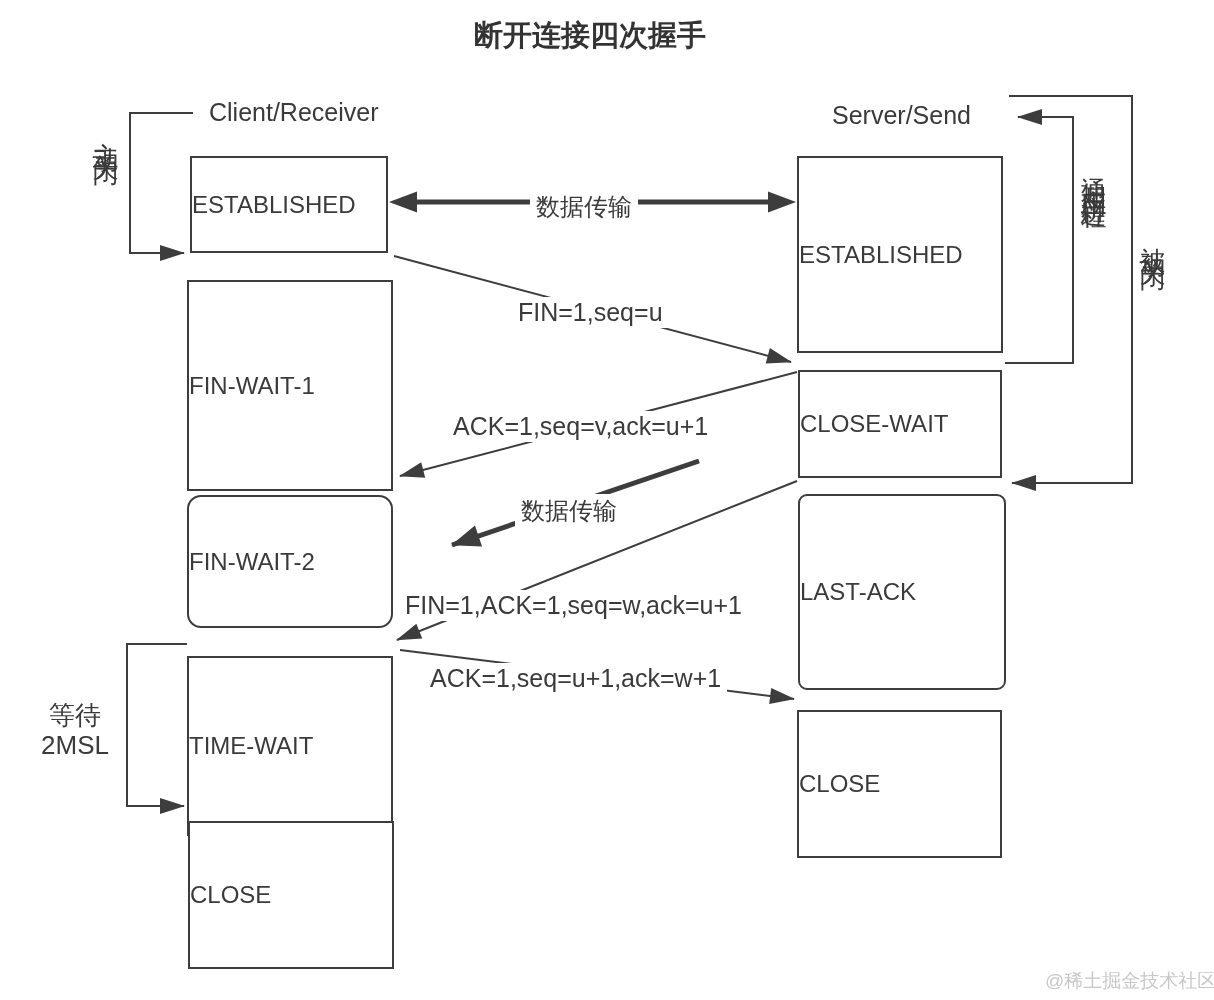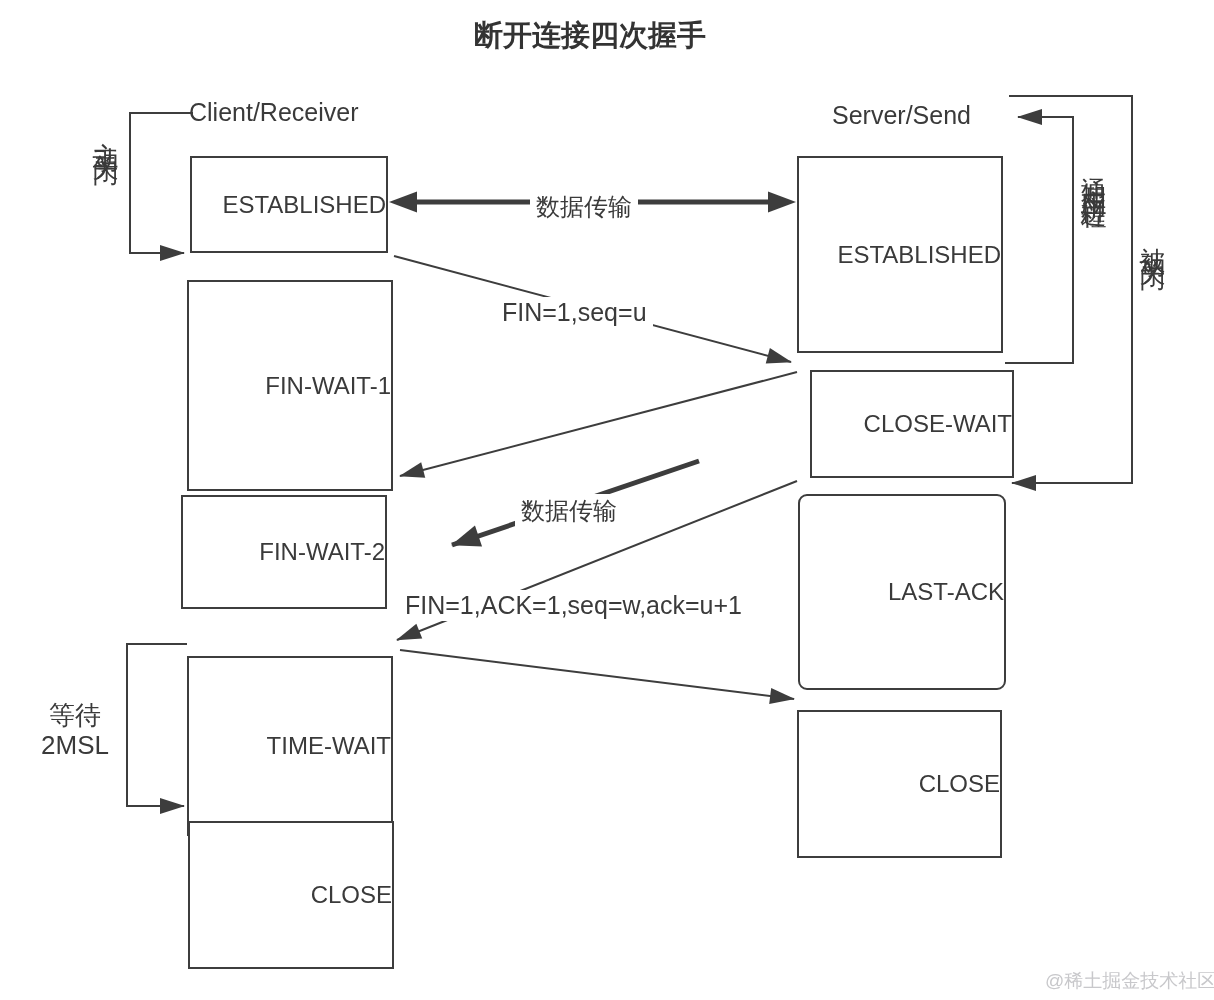--- a/index.html
+++ b/index.html
@@ -14,21 +14,21 @@
     font-family:"Liberation Sans","DejaVu Sans",sans-serif;
     color:var(--text-color);overflow:hidden;
   }
   #wires{position:absolute;left:0;top:0;z-index:1;pointer-events:none;}
   .ln{stroke:var(--line-color);stroke-width:2;fill:none;}
   .ln.thick{stroke-width:5;}
   .ah{fill:var(--line-color);stroke:none;}
   .box{
     position:absolute;z-index:2;box-sizing:border-box;
     border:2px solid var(--line-color);background:var(--bg);
-    display:flex;align-items:center;justify-content:flex-end;
+    display:flex;align-items:center;justify-content:flex-start;
     font-size:24px;color:var(--text-color);white-space:nowrap;
   }
   .colhdr{position:absolute;z-index:2;font-size:25px;white-space:nowrap;}
   .title{position:absolute;z-index:2;font-size:29px;font-weight:bold;color:#333;white-space:nowrap;}
   .msg{
     position:absolute;z-index:3;background:var(--bg);padding:1px 6px;
     font-size:25px;white-space:nowrap;color:var(--text-color);
   }
   .msg.cjk{font-size:24px;}
   .vnote{
@@ -78,56 +78,58 @@
 
     <polyline class="ln" points="187,644 127,644 127,806 184,806" marker-end="url(#arr)"></polyline>
 
     <polyline class="ln" points="1005,363 1073,363 1073,117 1018,117" marker-end="url(#arr)"></polyline>
 
     <polyline class="ln" points="1009,96 1132,96 1132,483 1012,483" marker-end="url(#arr)"></polyline>
   </svg>
 
   <div class="title" style="left:474px;top:16px;">断开连接四次握手</div>
 
-  <div class="colhdr" style="left:189px;top:98px;">Client/Receiver</div>
+  <div class="colhdr" style="left:209px;top:98px;">Client/Receiver</div>
   <div class="colhdr" style="left:813px;top:101px;margin-left:19px;">Server/Send</div>
 
   <div class="box" style="left:190px;top:156px;width:198px;height:97px;">
     <span>ESTABLISHED</span>
   </div>
   <div class="box" style="left:187px;top:280px;width:206px;height:211px;">
     <span>FIN-WAIT-1</span>
   </div>
-  <div class="box" style="left:181px;top:495px;width:206px;height:114px;">
+  <div class="box" style="left:187px;top:495px;width:206px;height:133px;border-radius:14px;">
     <span>FIN-WAIT-2</span>
   </div>
   <div class="box" style="left:187px;top:656px;width:206px;height:180px;">
     <span>TIME-WAIT</span>
   </div>
   <div class="box" style="left:188px;top:821px;width:206px;height:148px;">
     <span>CLOSE</span>
   </div>
 
   <div class="box" style="left:797px;top:156px;width:206px;height:197px;">
     <span>ESTABLISHED</span>
   </div>
-  <div class="box" style="left:798px;top:370px;width:204px;height:108px;margin-left:12px;">
+  <div class="box" style="left:798px;top:370px;width:204px;height:108px;">
     <span>CLOSE-WAIT</span>
   </div>
   <div class="box" style="left:798px;top:494px;width:208px;height:196px;border-radius:9px;">
     <span>LAST-ACK</span>
   </div>
   <div class="box" style="left:797px;top:710px;width:205px;height:148px;">
     <span>CLOSE</span>
   </div>
 
   <div class="msg cjk" style="left:530px;top:190px;">数据传输</div>
-  <div class="msg" style="left:496px;top:297px;">FIN=1,seq=u</div>
+  <div class="msg" style="left:512px;top:297px;">FIN=1,seq=u</div>
+  <div class="msg" style="left:447px;top:411px;">ACK=1,seq=v,ack=u+1</div>
   <div class="msg cjk" style="left:515px;top:494px;">数据传输</div>
   <div class="msg" style="left:399px;top:554px;margin-top:36px;">FIN=1,ACK=1,seq=w,ack=u+1</div>
+  <div class="msg" style="left:424px;top:663px;">ACK=1,seq=u+1,ack=w+1</div>
 
   <div class="vnote" style="left:93px;top:121px;">主动关闭</div>
   <div class="vnote" style="left:1081px;top:156px;">通知应用进程</div>
   <div class="vnote" style="left:1140px;top:226px;">被动关闭</div>
 
   <div class="wait-note" style="left:33px;top:701px;">
     <div>等待</div>
     <div>2MSL</div>
   </div>
 

